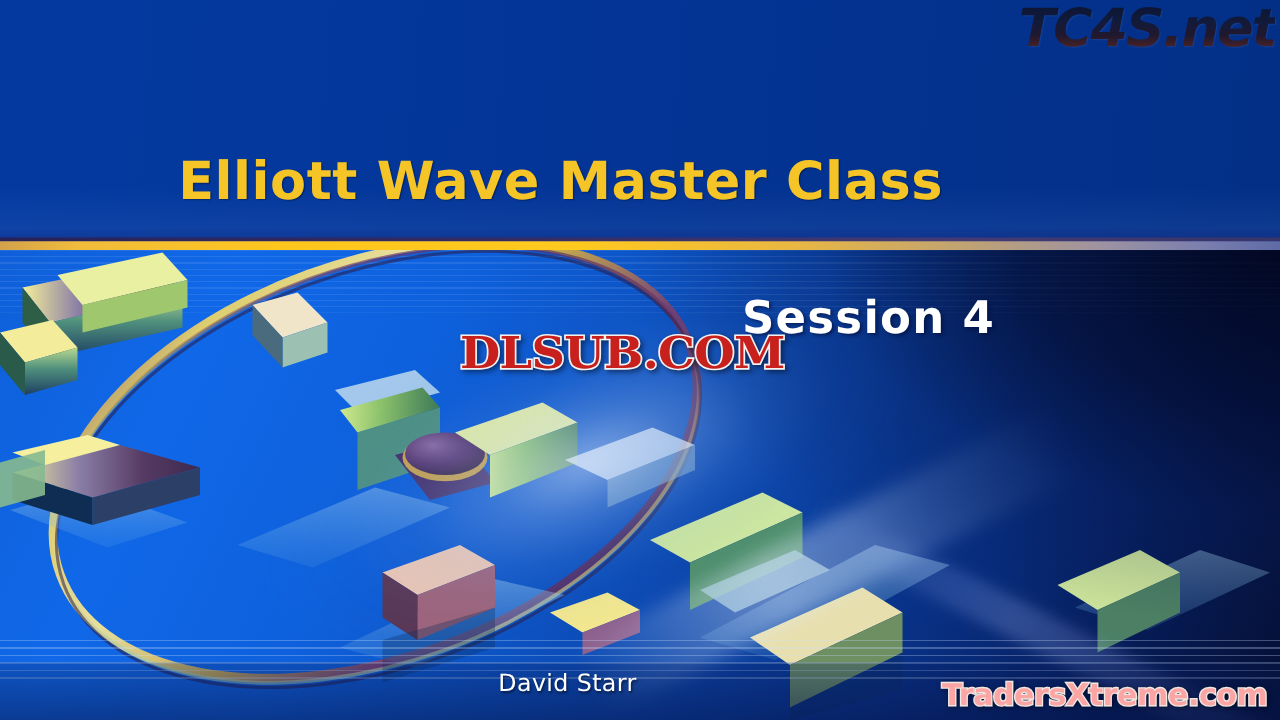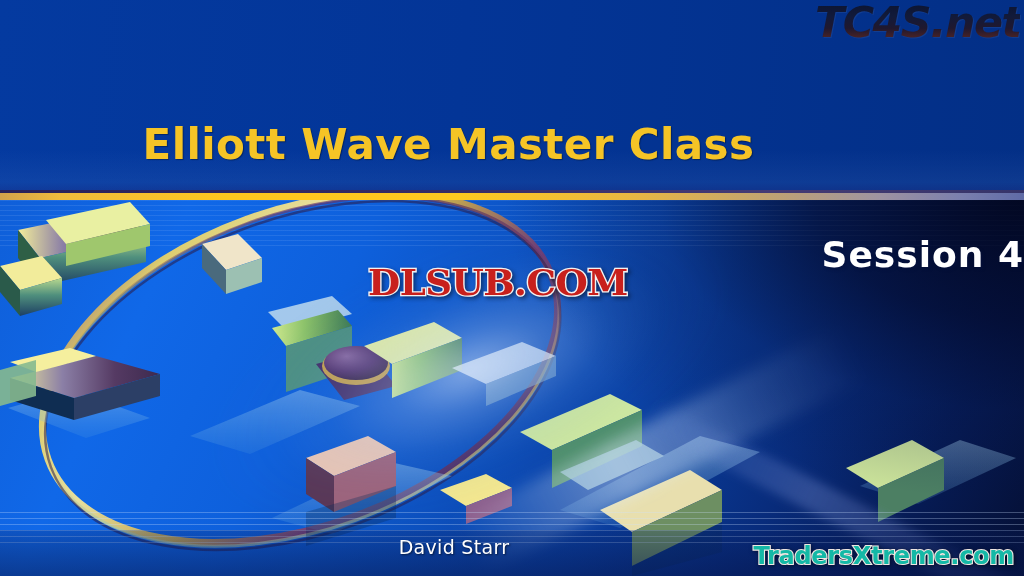--- a/index.html
+++ b/index.html
@@ -146,20 +146,21 @@
     font-weight: bold;
     color: #F5C426;
     letter-spacing: 0.4px;
     text-shadow: 1px 1px 1px rgba(0,0,0,0.35);
   }
   .session {
     position: absolute;
     left: 0; top: 234px;
     width: 1024px;
     text-align: right;
+    padding-right: 228px;
     box-sizing: border-box;
     font-size: 36px;
     font-weight: bold;
     color: #FFFFFF;
     letter-spacing: 1px;
     text-shadow: 2px 2px 3px rgba(5,15,60,0.65);
   }
   .presenter {
     position: absolute;
     left: 0; top: 536px;
@@ -204,21 +205,21 @@
     paint-order: stroke fill;
     filter: drop-shadow(2px 2px 2px rgba(0,0,0,0.45));
   }
   .wm-tx {
     position: absolute;
     right: 10px; bottom: 6px;
     font-family: "DejaVu Sans", "Liberation Sans", sans-serif;
     font-size: 24px;
     font-weight: bold;
     letter-spacing: -0.3px;
-    color: #14b8a6;
+    color: #fca5a5;
     -webkit-text-stroke: 2.2px #efe7e2;
     paint-order: stroke fill;
     filter: drop-shadow(1px 1px 2px rgba(0,0,0,0.5));
   }
 </style>
 </head>
 <body>
 
 <div id="slide">
 

